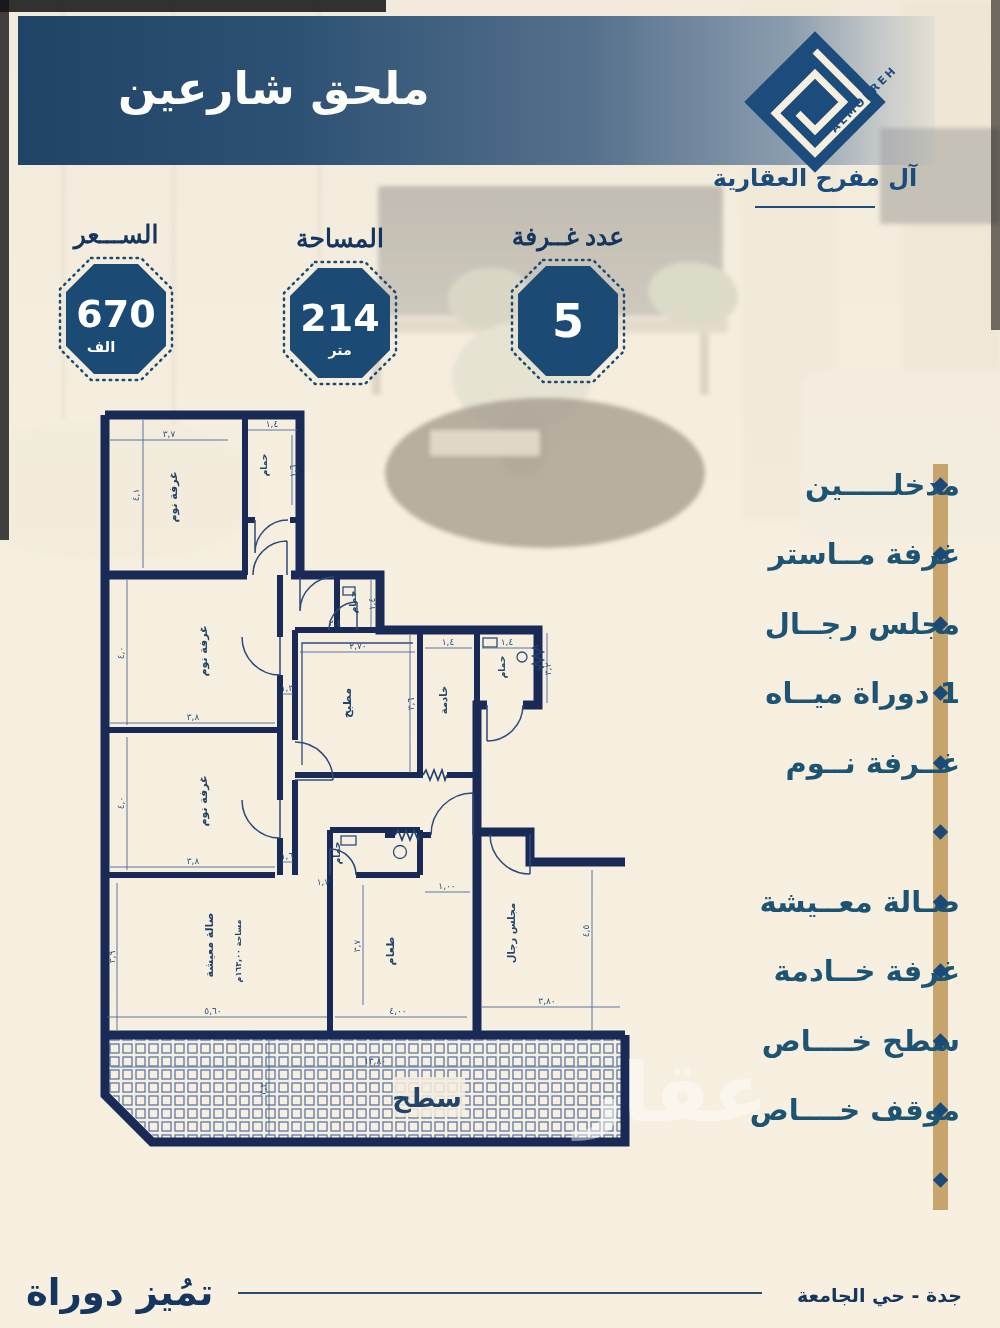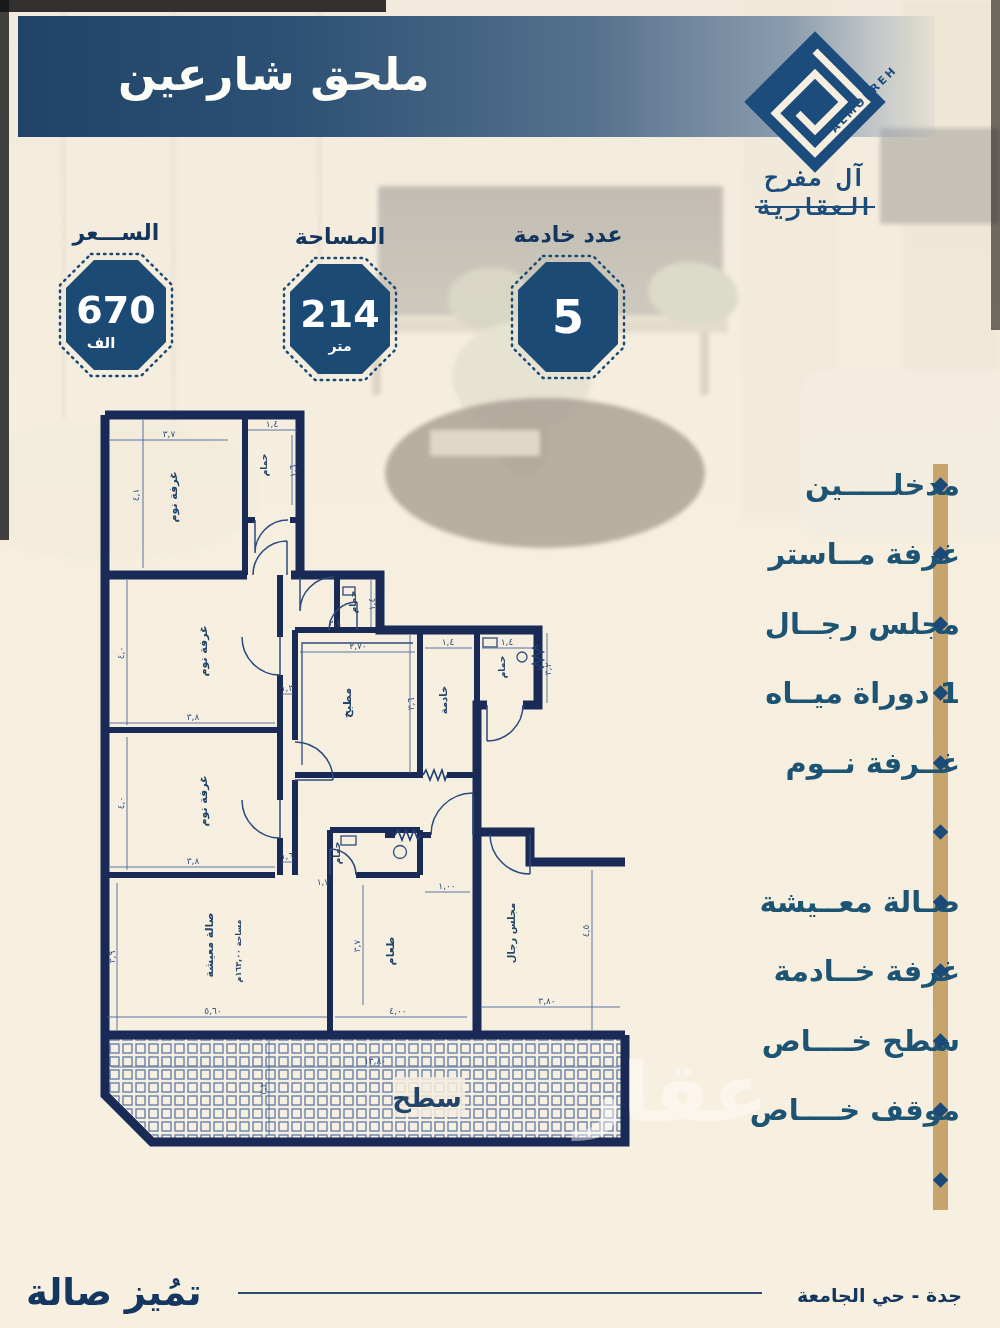--- a/index.html
+++ b/index.html
@@ -24,35 +24,35 @@
   .ph-curt1{left:742px;top:0;width:96px;height:520px;background:#efe8d8;}
   .ph-curt2{left:902px;top:0;width:98px;height:520px;background:#ece4d2;}
   .ph-gray{left:880px;top:128px;width:120px;height:96px;background:#a19e99;}
   .ph-panel1{left:62px;top:0;width:3px;height:420px;background:#ddd4c4;}
   .ph-panel2{left:172px;top:0;width:3px;height:430px;background:#ddd4c4;}
   .ph-panel3{left:318px;top:0;width:3px;height:380px;background:#ddd4c4;}
   .edge-top{position:absolute;left:0;top:0;width:386px;height:12px;background:#111;opacity:.85;}
   .edge-left{position:absolute;left:0;top:0;width:9px;height:540px;background:#141414;opacity:.8;}
   .edge-right{position:absolute;right:0;top:0;width:9px;height:330px;background:#2a2521;opacity:.65;}
   
-  .banner{position:absolute;left:18px;top:16px;width:917px;height:121px;direction:ltr;
+  .banner{position:absolute;left:18px;top:16px;width:917px;height:149px;direction:ltr;
           background:linear-gradient(90deg,#1f4467 0%,#2d5174 30%,#55708c 62%,#8b9cae 84%,rgba(160,172,186,.12) 100%);}
   .banner-title{position:absolute;left:100px;top:50%;transform:translateY(-54%);
           color:#fdfdf8;font-size:45px;font-weight:bold;letter-spacing:1px;}
   
   .logo{position:absolute;left:700px;top:8px;width:240px;height:215px;}
   .logo-diamond{position:absolute;left:35px;top:14px;}
   .logo-en{position:absolute;left:128px;top:118px;transform:rotate(-45deg);transform-origin:left top;
            color:#1c4c7c;font-size:11px;font-weight:bold;letter-spacing:2.5px;direction:ltr;}
   .logo-ar{position:absolute;left:0;top:156px;width:230px;text-align:center;
-           color:#1c4c7c;font-size:24px;font-weight:bold;font-family:Liberation Mono, monospace;}
+           color:#1c4c7c;font-size:24px;font-weight:bold;}
   .logo-line{position:absolute;left:55px;top:198px;width:120px;height:2px;background:#1c4c7c;}
   
   .stat{position:absolute;width:156px;text-align:center;}
-  .stat-label{font-size:22px;font-weight:bold;color:#14365e;margin-bottom:6px;}
+  .stat-label{font-size:25px;font-weight:bold;color:#14365e;margin-bottom:6px;font-family:Liberation Serif, serif;}
   .s1{left:38px;top:220px;} .s2{left:262px;top:224px;} .s3{left:490px;top:222px;}
   
   .features{position:absolute;left:690px;top:450px;width:270px;height:765px;}
   .tanbar{position:absolute;right:12px;top:14px;width:15px;height:746px;background:#c6a46c;}
   .feat{position:relative;height:69.5px;display:flex;align-items:center;justify-content:flex-start;
         padding-left:46px;box-sizing:border-box;direction:ltr;}
   .feat-text{width:100%;text-align:right;font-size:29px;font-weight:bold;color:#1d5474;direction:rtl;}
   .diamond{position:absolute;right:14px;top:50%;width:11px;height:11px;background:#1c4a78;
            transform:translateY(-50%) rotate(45deg);}
   
@@ -125,21 +125,21 @@
   <div class="stat s2">
     <div class="stat-label">المساحة</div>
     <svg width="118" height="128" viewBox="0 0 118 128">
       <path d="M34,3 L84,3 L115,34 L115,94 L84,125 L34,125 L3,94 L3,34 Z" fill="none" stroke="#1b4a74" stroke-width="2.5" stroke-dasharray="1.5,5" stroke-linecap="round"></path>
       <path d="M37,9 L81,9 L109,37 L109,91 L81,119 L37,119 L9,91 L9,37 Z" fill="#1b4a74"></path>
       <text x="59" y="72" text-anchor="middle" fill="#ffffff" font-size="38" font-weight="bold">214</text>
       <text x="59" y="96" text-anchor="middle" fill="#ffffff" font-size="14" font-weight="bold">متر</text>
     </svg>
   </div>
   <div class="stat s3">
-    <div class="stat-label">عدد خادمة</div>
+    <div class="stat-label">عدد غــرفة</div>
     <svg width="118" height="128" viewBox="0 0 118 128">
       <path d="M34,3 L84,3 L115,34 L115,94 L84,125 L34,125 L3,94 L3,34 Z" fill="none" stroke="#1b4a74" stroke-width="2.5" stroke-dasharray="1.5,5" stroke-linecap="round"></path>
       <path d="M37,9 L81,9 L109,37 L109,91 L81,119 L37,119 L9,91 L9,37 Z" fill="#1b4a74"></path>
       <text x="59" y="80" text-anchor="middle" fill="#ffffff" font-size="46" font-weight="bold">5</text>
     </svg>
   </div>
 
   <div class="plan">
     <svg width="565" height="760" viewBox="0 0 565 760">
       <defs>
@@ -298,15 +298,15 @@
         <span class="feat-text">موقف خــــاص</span>
         <span class="diamond"></span>
       </div>
       <div class="feat">
         <span class="diamond"></span>
       </div>
     </div>
 
   <div class="footer-right">جدة - حي الجامعة</div>
   <div class="footer-line"></div>
-  <div class="footer-left">تمُيز صالة</div>
+  <div class="footer-left">تمُيز دوراة</div>
 
 </div>
 
 </body></html>

